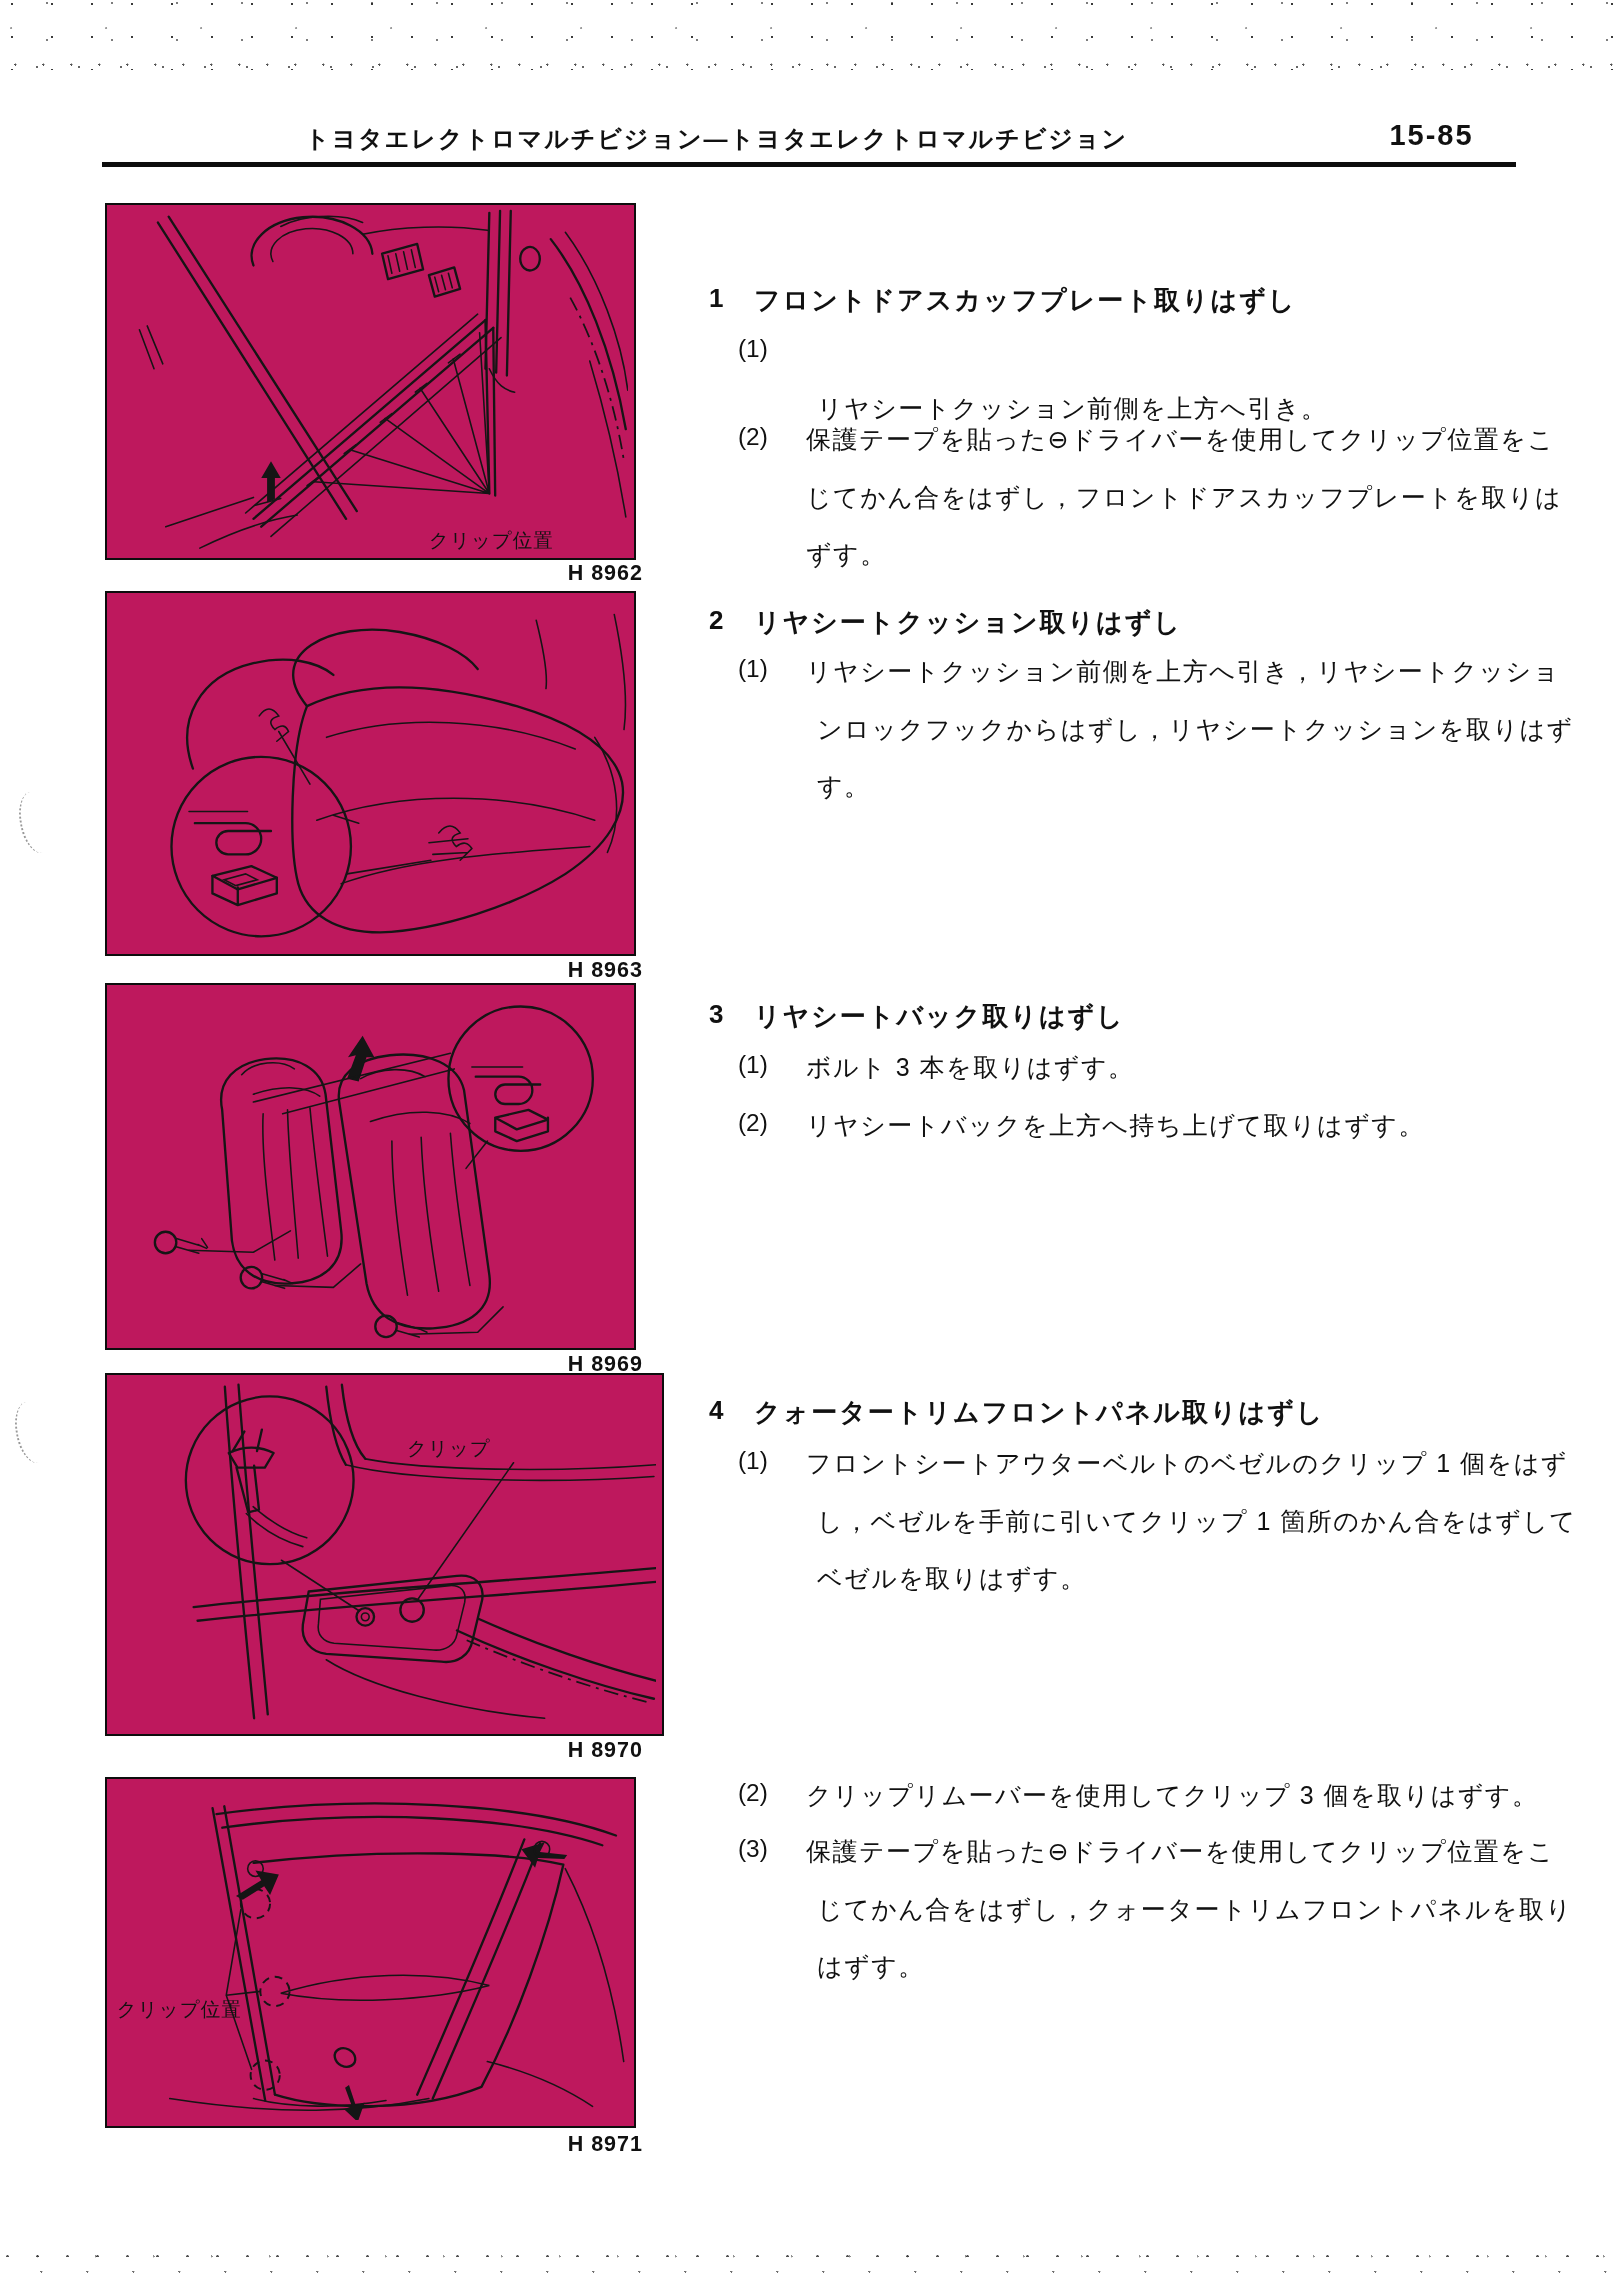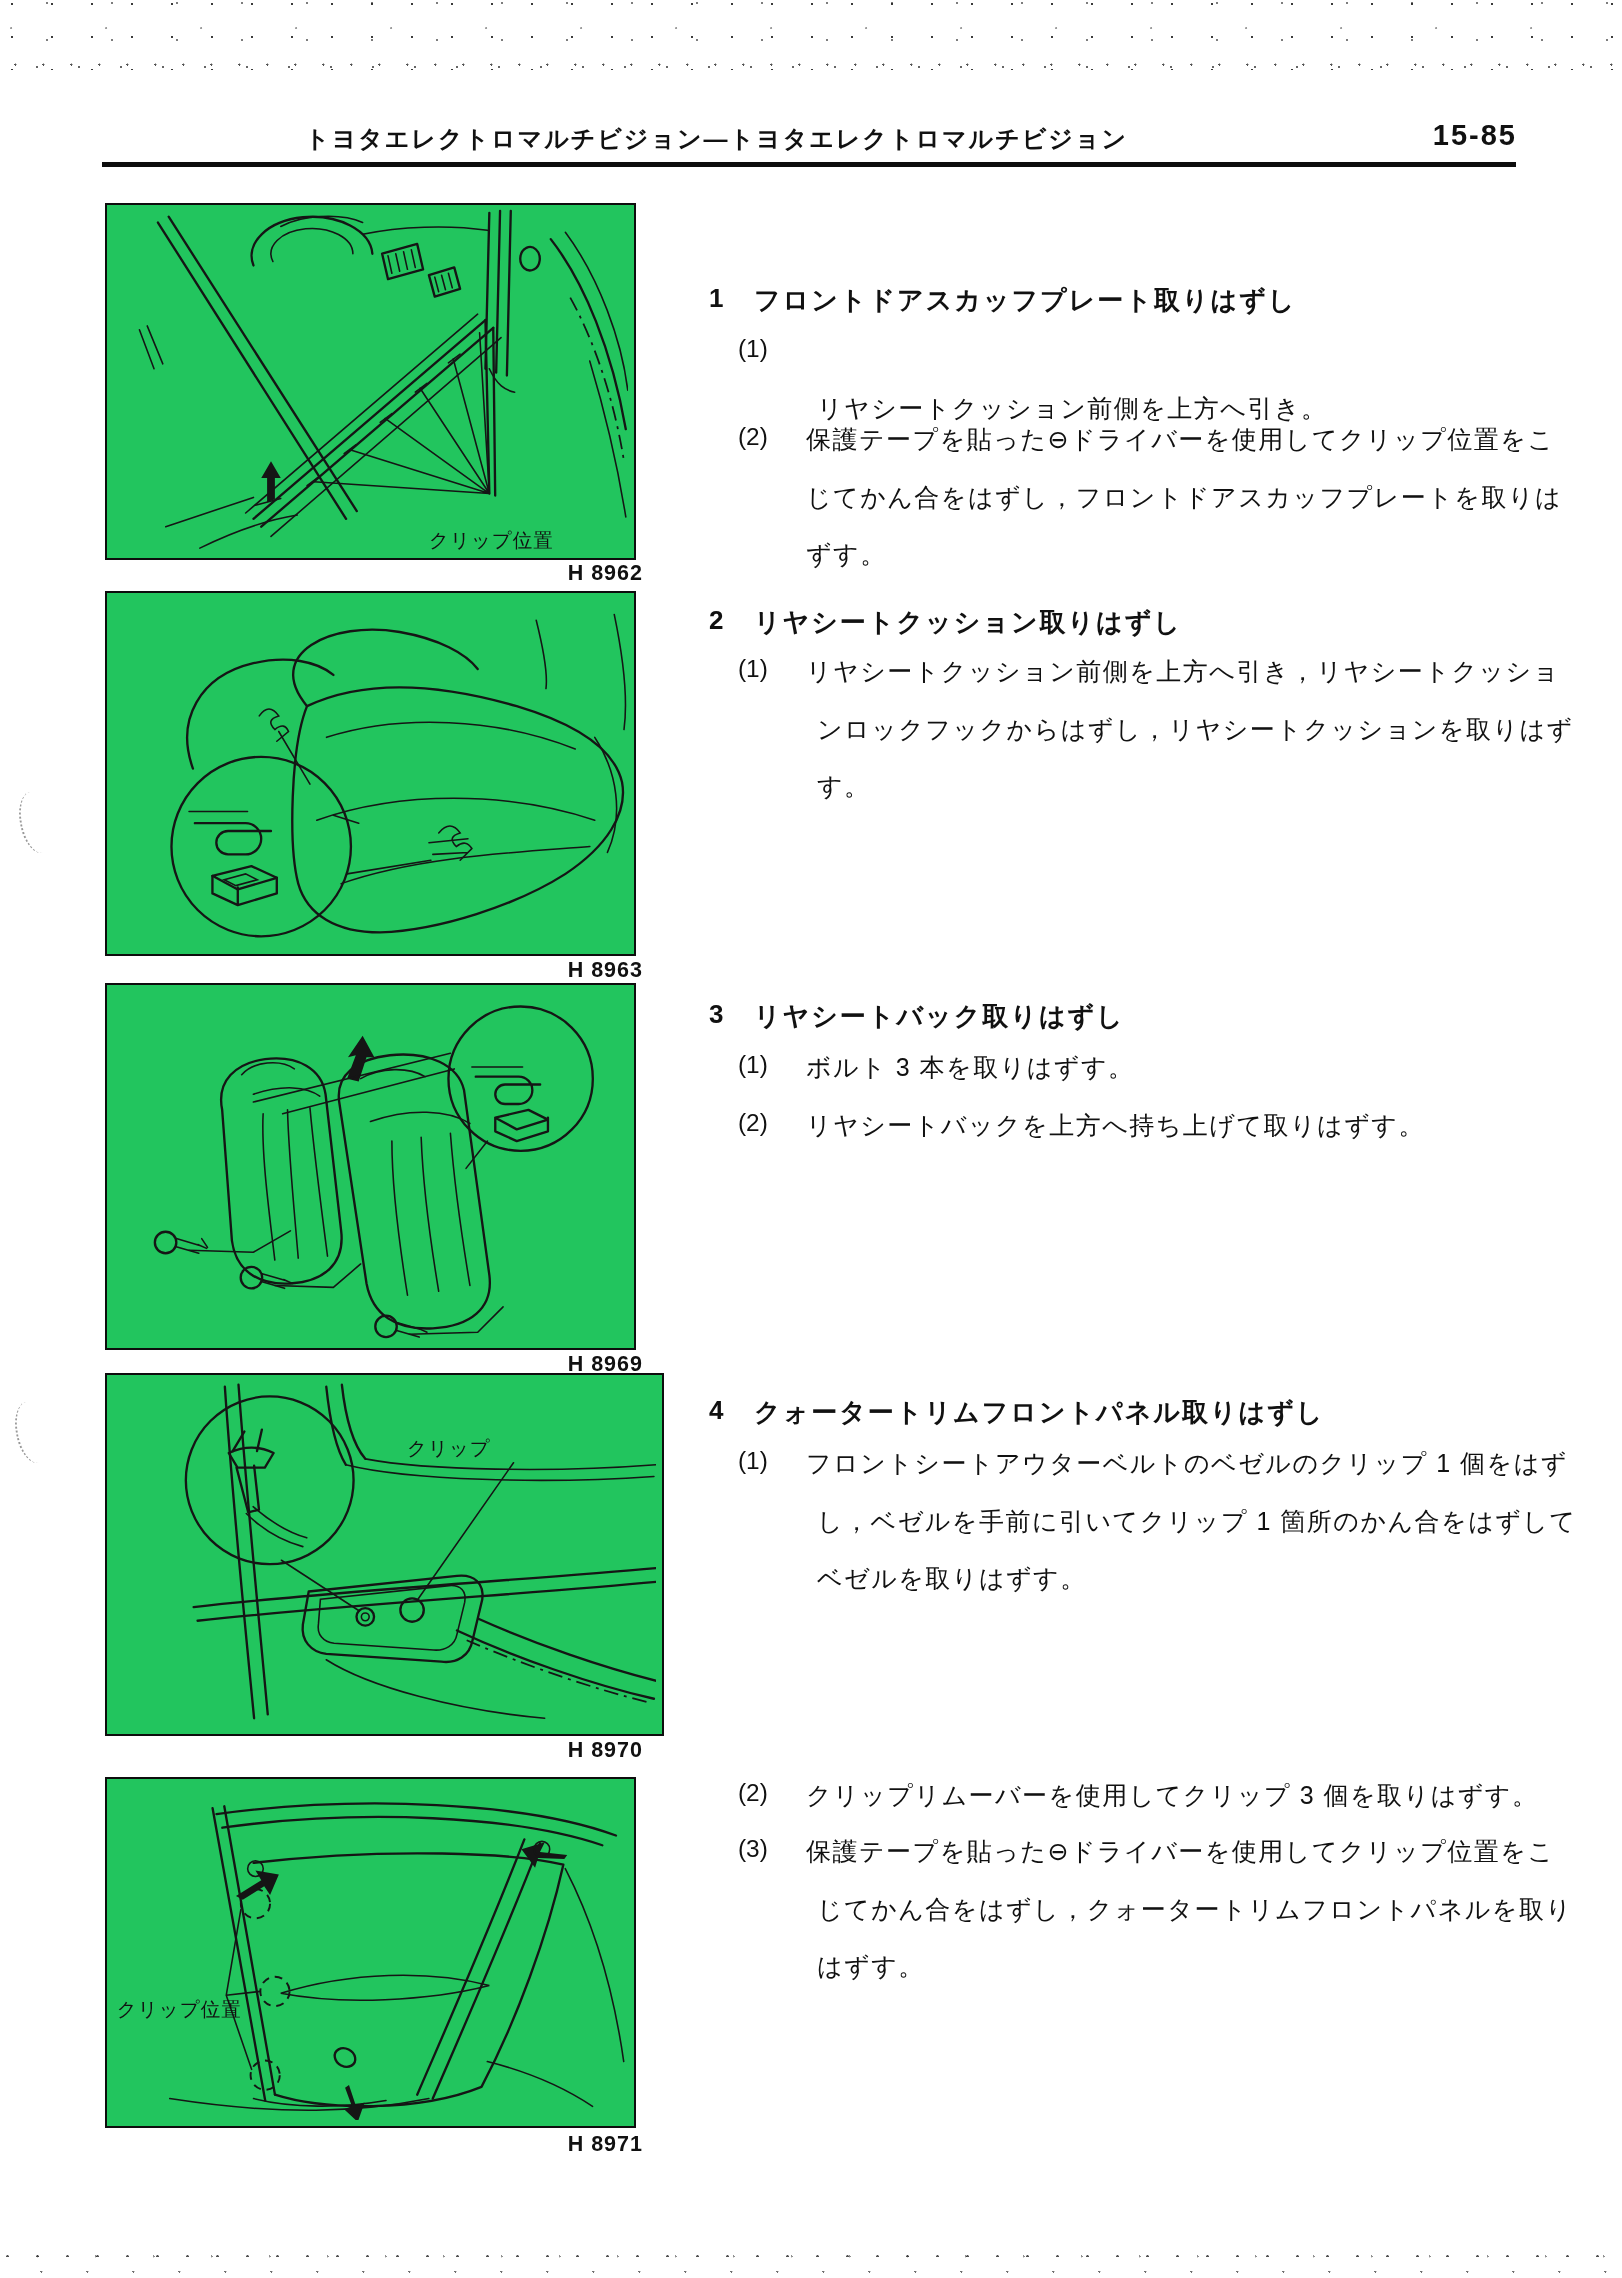--- a/index.html
+++ b/index.html
@@ -27,30 +27,30 @@
     bottom:0;height:45px;opacity:.8;
     background-image:
       radial-gradient(circle at 25% 80%, rgba(0,0,0,.85) 1.1px, transparent 1.3px),
       radial-gradient(circle at 65% 60%, rgba(0,0,0,.55) 1px,   transparent 1.2px),
       radial-gradient(circle at 90% 90%, rgba(0,0,0,.7) 1px,    transparent 1.2px);
     background-size:30px 29px,58px 39px,46px 43px;
   }
   .abs{position:absolute;white-space:pre;}
   
   .hdr-title{left:102px;width:1229px;top:123px;text-align:center;font-size:24px;font-weight:bold;letter-spacing:2px;}
-  .hdr-page{left:1346px;width:171px;top:119px;text-align:right;font-size:29px;font-weight:bold;letter-spacing:2px;}
+  .hdr-page{left:1346px;width:171px;top:119px;text-align:center;font-size:29px;font-weight:bold;letter-spacing:2px;}
   .hdr-rule{left:102px;top:162px;width:1414px;height:4.9px;background:#0d0d0d;}
   
   .doc-title{left:710px;top:199px;font-size:33px;font-weight:bold;letter-spacing:1.5px;}
   .stepnum{font-size:26px;font-weight:bold;}
   .stephead{font-size:26px;font-weight:bold;letter-spacing:2px;}
   .itemlabel{font-size:24.4px;}
   .bodyline{font-size:25px;letter-spacing:1.5px;}
   
-  .figbox{position:absolute;left:105px;width:527px;border:2.9px solid #0d0d0d;background:#22c55e;}
+  .figbox{position:absolute;left:105px;width:527px;border:2.9px solid #0d0d0d;background:#be185d;}
   .figbox svg{display:block;}
   .figlabel{position:absolute;font-size:19.5px;letter-spacing:1px;color:#111;white-space:pre;}
   .figcode{position:absolute;width:107px;text-align:right;font-size:21.5px;font-weight:bold;letter-spacing:1px;}
   
   .margin-mark{position:absolute;width:25px;height:62px;border-left:2.9px dotted #444;border-radius:60% 0 0 60%/50% 0 0 50%;transform:rotate(-12deg);opacity:.55;}
   svg .ln{fill:none;stroke:#151515;stroke-width:2.4;stroke-linecap:round;stroke-linejoin:round;}
   svg .thin{fill:none;stroke:#151515;stroke-width:1.6;stroke-linecap:round;}
   svg .solid{fill:#151515;stroke:none;}
   svg .dash{fill:none;stroke:#151515;stroke-width:2;stroke-dasharray:8 6;}
   svg .dashdot{fill:none;stroke:#151515;stroke-width:1.8;stroke-dasharray:15 6 3 6;}

